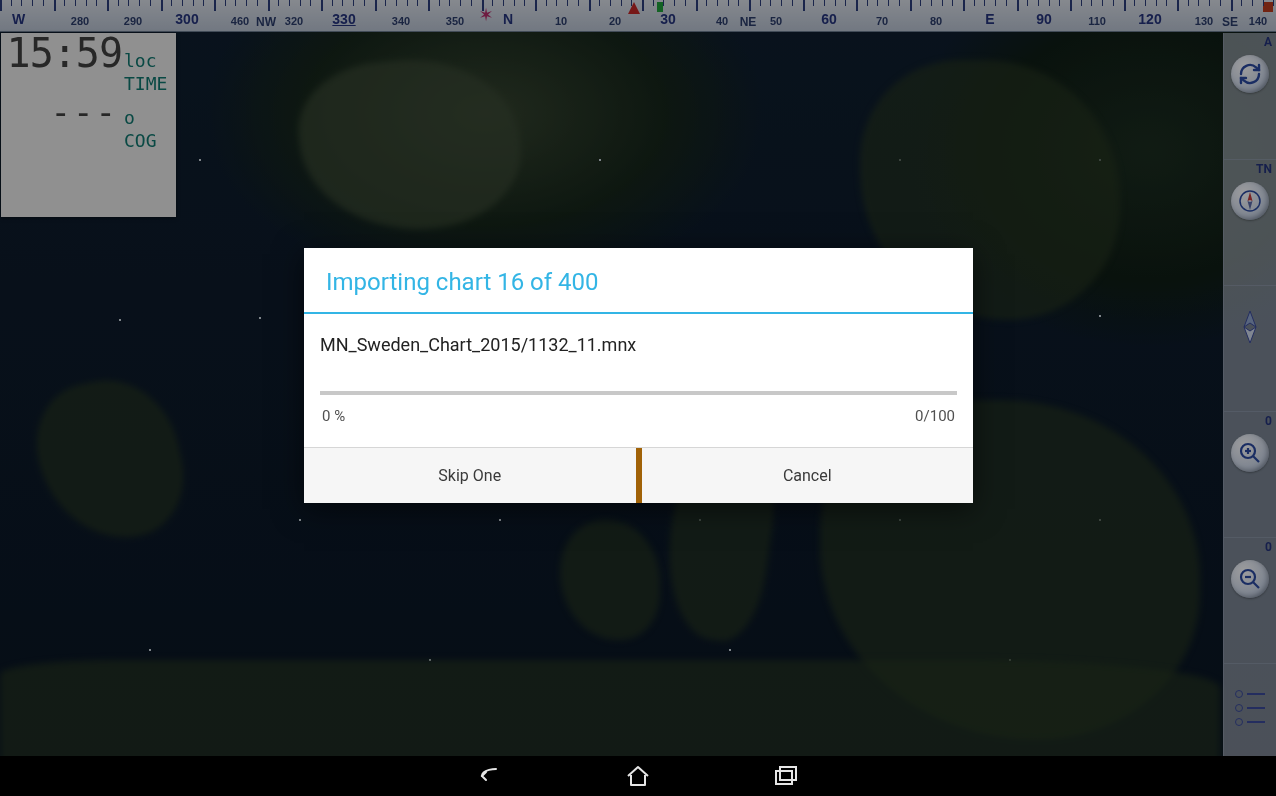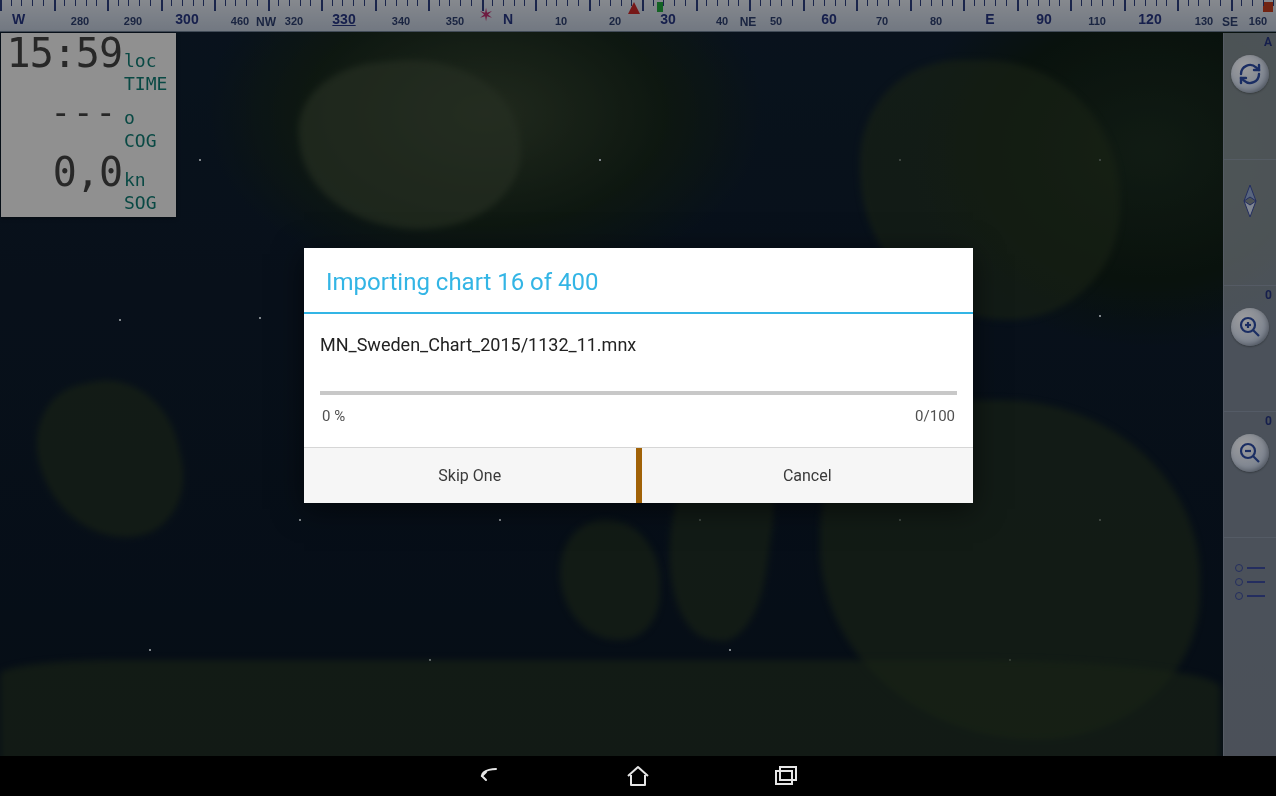--- a/index.html
+++ b/index.html
@@ -185,21 +185,21 @@
     <span class="lbl small" style="left:455px;">350</span>
     <span class="lbl small" style="left:561px;">10</span>
     <span class="lbl small" style="left:615px;">20</span>
     <span class="lbl small" style="left:722px;">40</span>
     <span class="lbl small" style="left:776px;">50</span>
     <span class="lbl small" style="left:882px;">70</span>
     <span class="lbl small" style="left:936px;">80</span>
 
     <span class="lbl small" style="left:1097px;">110</span>
     <span class="lbl small" style="left:1204px;">130</span>
-    <span class="lbl small" style="left:1258px;">160</span>
+    <span class="lbl small" style="left:1258px;">140</span>
   <span class="tick major" style="left: 0px;"></span>
       <span class="tick" style="left: 10.7px;"></span>
       <span class="tick" style="left: 21.4px;"></span>
       <span class="tick" style="left: 32.1px;"></span>
       <span class="tick" style="left: 42.8px;"></span>
       <span class="tick major" style="left: 53.5px;"></span>
       <span class="tick" style="left: 64.2px;"></span>
       <span class="tick" style="left: 74.9px;"></span>
       <span class="tick" style="left: 85.6px;"></span>
       <span class="tick" style="left: 96.3px;"></span>
@@ -323,38 +323,41 @@
         <span>TIME</span>
       </div>
     </div>
     <div class="info-row">
       <div class="info-val dashes">---</div>
       <div class="info-lbl">
         <span>o</span>
         <span>COG</span>
       </div>
     </div>
-    <div class="info-row">
-      <div class="info-val">0,0</div>
-      <div class="info-lbl">
-        <span>kn</span>
-        <span>SOG</span>
-      </div>
-    </div>
   </div>
 
   <div class="right-toolbar">
     <div class="rt-slot">
       <span class="rt-badge">A</span>
       <span class="rt-icon">
         <svg width="24" height="24" viewBox="0 0 24 24" fill="none" stroke="#2b4aa0" stroke-width="2.4" stroke-linecap="round">
           <path d="M3 12a9 9 0 0 1 15-6.7L21 8"></path>
             <path d="M21 3v5h-5"></path>
           <path d="M21 12a9 9 0 0 1-15 6.7L3 16"></path>
             <path d="M3 21v-5h5"></path>
+        </svg>
+      </span>
+    </div>
+    <div class="rt-slot">
+      <span class="rt-badge">TN</span>
+      <span class="rt-icon">
+        <svg width="24" height="24" viewBox="0 0 24 24">
+          <circle cx="12" cy="12" r="10" fill="none" stroke="#2b4aa0" stroke-width="1.5"></circle>
+          <polygon points="12,3 14.5,12 12,11 9.5,12" fill="#c23a3a"></polygon>
+          <polygon points="12,21 14.5,12 12,13 9.5,12" fill="#5a6aa8"></polygon>
         </svg>
       </span>
     </div>
     <div class="rt-slot">
       <span class="rt-badge"></span>
       <span class="rt-icon" style="background:none;box-shadow:none;">
         <svg width="26" height="36" viewBox="0 0 26 36">
           <polygon points="13,2 19,18 13,14 7,18" fill="#8ea3cc" stroke="#3a4a9a" stroke-width="1"></polygon>
           <polygon points="13,34 19,18 13,22 7,18" fill="#cfd8ea" stroke="#3a4a9a" stroke-width="1"></polygon>
         </svg>

